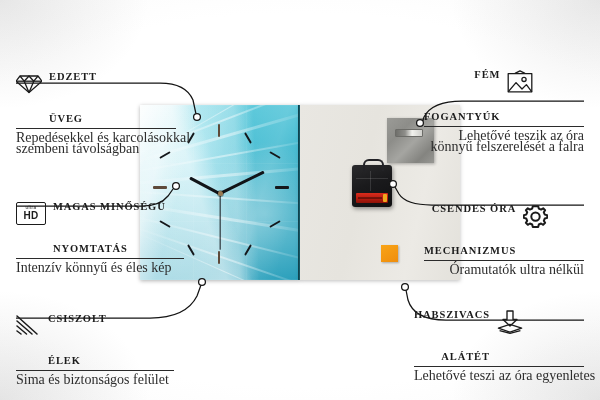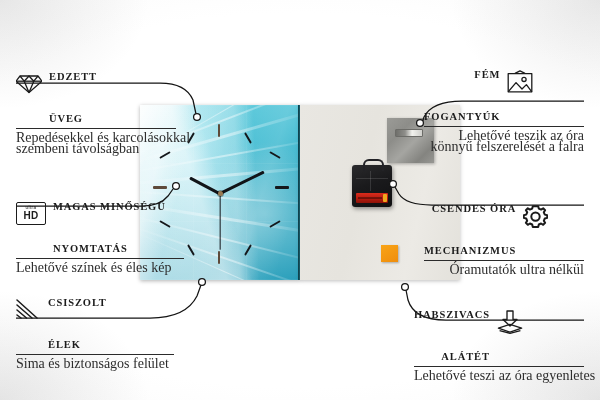--- a/index.html
+++ b/index.html
@@ -253,24 +253,24 @@
       <div class="hdbox">
         <span class="u">ultra</span>
         <span class="h">HD</span>
       </div>
       <div>
         <div class="co-title">MAGAS MINŐSÉGŰ</div>
         <div class="co-title">NYOMTATÁS</div>
       </div>
     </div>
     <div class="co-rule"></div>
-    <div class="co-desc">Lehetővé színek és éles kép</div>
-  </div>
-
-  <div class="callout co-left" style="left:16px;top:268px;width:158px;">
+    <div class="co-desc">Intenzív könnyű és éles kép</div>
+  </div>
+
+  <div class="callout co-left" style="left:16px;top:284px;width:158px;">
     <div class="co-head">
       <svg class="ico" width="25" height="21" viewBox="0 0 25 21">
         <g stroke="#1b1b1b" stroke-width="1.5" stroke-linecap="round">
           <path d="M1,1 L21,19"></path>
           <path d="M1,6 L16,19"></path>
           <path d="M1,11 L10.5,19"></path>
           <path d="M1,16 L5,19"></path>
         </g>
       </svg>
       <div>

